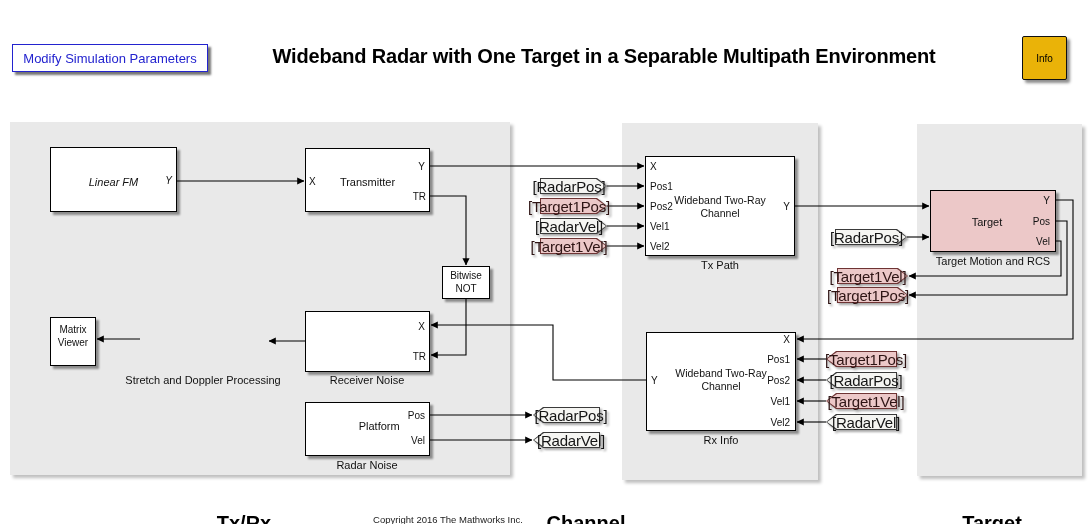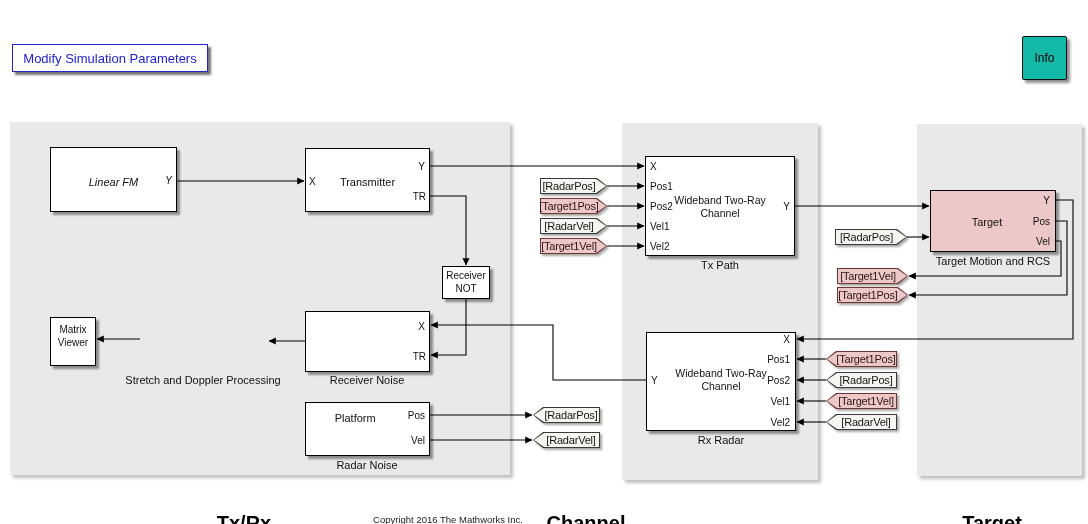--- a/index.html
+++ b/index.html
@@ -20,48 +20,49 @@
   
   .tag{position:absolute;height:16px;z-index:4;filter:drop-shadow(2px 2px 1px rgba(0,0,0,.35));}
   .tag .bd,.tag .fl{position:absolute;}
   .tag .bd{inset:0;background:#3a3a3a;}
   .tag .fl{inset:1px;background:#f5f5f2;}
   .tag.pink .bd{background:#6e3434;}
   .tag.pink .fl{background:#ecc8c8;}
   .tag.pr .bd,.tag.pr .fl{clip-path:polygon(0 0,calc(100% - 10px) 0,100% 50%,calc(100% - 10px) 100%,0 100%);}
   .tag.pl-dir .bd,.tag.pl-dir .fl{clip-path:polygon(100% 0,10px 0,0 50%,10px 100%,100% 100%);}
   .tag .tx{position:absolute;inset:0;display:flex;align-items:center;justify-content:center;
-           font-size:11px;letter-spacing:-.2px;color:#151515;white-space:nowrap;}
+           font-size:15px;letter-spacing:-.2px;color:#151515;white-space:nowrap;}
   .tag.pr .tx{padding-right:9px;}
   .tag.pl-dir .tx{padding-left:9px;}
   .tag.pink .tx{color:#2e1414;}
   
   #modify-btn{position:absolute;left:12px;top:20px;width:194px;height:26px;background:#fff;
       border:1px solid #2323cf;color:#2323cf;font-size:13px;display:flex;align-items:center;
       justify-content:center;box-shadow:3px 3px 2px rgba(45,45,45,.65);cursor:pointer;z-index:5;}
   #page-title{position:absolute;left:604px;top:21px;transform:translateX(-50%);font-size:20px;
       font-weight:bold;letter-spacing:-.2px;white-space:nowrap;color:#000;}
-  #info-btn{position:absolute;left:1022px;top:12px;width:43px;height:42px;background:#14b8a6;
-      border:1px solid #101010;border-radius:2px;font-size:12px;color:#000;display:flex;
+  #info-btn{position:absolute;left:1022px;top:12px;width:43px;height:42px;background:#eab308;
+      border:1px solid #101010;border-radius:2px;font-size:10px;color:#000;display:flex;
       align-items:center;justify-content:center;box-shadow:3px 3px 3px rgba(0,0,0,.45);cursor:pointer;z-index:5;}
   
   .zone-label{position:absolute;transform:translateX(-50%);font-size:20px;font-weight:bold;
       white-space:nowrap;color:#000;}
   #copyright{position:absolute;left:448px;top:490px;transform:translateX(-50%);font-size:9.5px;
       color:#222;white-space:nowrap;}
   
   #wires{position:absolute;left:0;top:0;z-index:2;pointer-events:none;}
   #wires polyline{fill:none;stroke:#000;stroke-width:1.1;}
 </style>
 </head>
 <body>
 
 <div id="canvas">
 
   <div id="modify-btn">Modify Simulation Parameters</div>
+  <div id="page-title">Wideband Radar with One Target in a Separable Multipath Environment</div>
   <div id="info-btn">Info</div>
 
   <div class="region" style="left:10px;top:98px;width:500px;height:353px;"></div>
   <div class="region" style="left:622px;top:99px;width:196px;height:357px;"></div>
   <div class="region" style="left:917px;top:100px;width:165px;height:352px;"></div>
 
   <svg id="wires" width="1088" height="524">
     <defs>
       <marker id="arr" viewBox="0 0 10 10" refX="9.5" refY="5" markerWidth="6.5" markerHeight="6.5" orient="auto-start-reverse">
         <path d="M0 0 L10 5 L0 10 Z" fill="#000"></path>
@@ -98,42 +99,42 @@
 
   <div class="block" style="left:305px;top:124px;width:125px;height:64px;">
     <span class="pl" style="left:3px;top:27px;">X</span>
     <div class="bname" style="top:26px;">Transmitter</div>
     <span class="pl" style="right:4px;top:12px;">Y</span>
     <span class="pl" style="right:3px;top:42px;">TR</span>
   </div>
 
   <div class="block" style="left:442px;top:242px;width:48px;height:33px;">
     <div class="bname2" style="top:2px;">
-      <span>Receiver</span>
+      <span>Bitwise</span>
       <span>NOT</span>
     </div>
   </div>
 
   <div class="block" style="left:305px;top:287px;width:125px;height:61px;">
     <span class="pl" style="right:4px;top:9px;">X</span>
     <span class="pl" style="right:3px;top:39px;">TR</span>
   </div>
   <div class="caption" style="left:367px;top:350px;">Receiver Noise</div>
 
   <div class="caption" style="left:203px;top:350px;">Stretch and Doppler Processing</div>
 
   <div class="block" style="left:50px;top:293px;width:46px;height:49px;">
     <div class="bname2" style="top:5px;">
       <span>Matrix</span>
       <span>Viewer</span>
     </div>
   </div>
 
   <div class="block" style="left:305px;top:378px;width:125px;height:54px;">
-    <div class="bname" style="top:8px;width:80%;">Platform</div>
+    <div class="bname" style="top:16px;width:80%;padding-left:24px;">Platform</div>
     <span class="pl" style="right:4px;top:7px;">Pos</span>
     <span class="pl" style="right:4px;top:32px;">Vel</span>
   </div>
   <div class="caption" style="left:367px;top:435px;">Radar Noise</div>
 
   <div class="block" style="left:645px;top:132px;width:150px;height:100px;">
     <span class="pl" style="left:4px;top:4px;">X</span>
     <span class="pl" style="left:4px;top:24px;">Pos1</span>
     <span class="pl" style="left:4px;top:44px;">Pos2</span>
     <span class="pl" style="left:4px;top:64px;">Vel1</span>
@@ -151,21 +152,21 @@
     <span class="pl" style="right:5px;top:21px;">Pos1</span>
     <span class="pl" style="right:5px;top:42px;">Pos2</span>
     <span class="pl" style="right:5px;top:63px;">Vel1</span>
     <span class="pl" style="right:5px;top:84px;">Vel2</span>
     <div class="bname2" style="top:34px;font-size:10.5px;">
       <span>Wideband Two-Ray</span>
       <span>Channel</span>
     </div>
     <span class="pl" style="left:4px;top:42px;">Y</span>
   </div>
-  <div class="caption" style="left:721px;top:410px;">Rx Radar</div>
+  <div class="caption" style="left:721px;top:410px;">Rx Info</div>
 
   <div class="block pink" style="left:930px;top:166px;width:126px;height:62px;">
     <div class="bname" style="top:24px;width:112px;">Target</div>
     <span class="pl" style="right:5px;top:4px;">Y</span>
     <span class="pl" style="right:5px;top:25px;">Pos</span>
     <span class="pl" style="right:5px;top:45px;">Vel</span>
   </div>
   <div class="caption" style="left:993px;top:231px;">Target Motion and RCS</div>
 
   <div class="tag pr" style="left:540px;top:154px;width:67px;">

